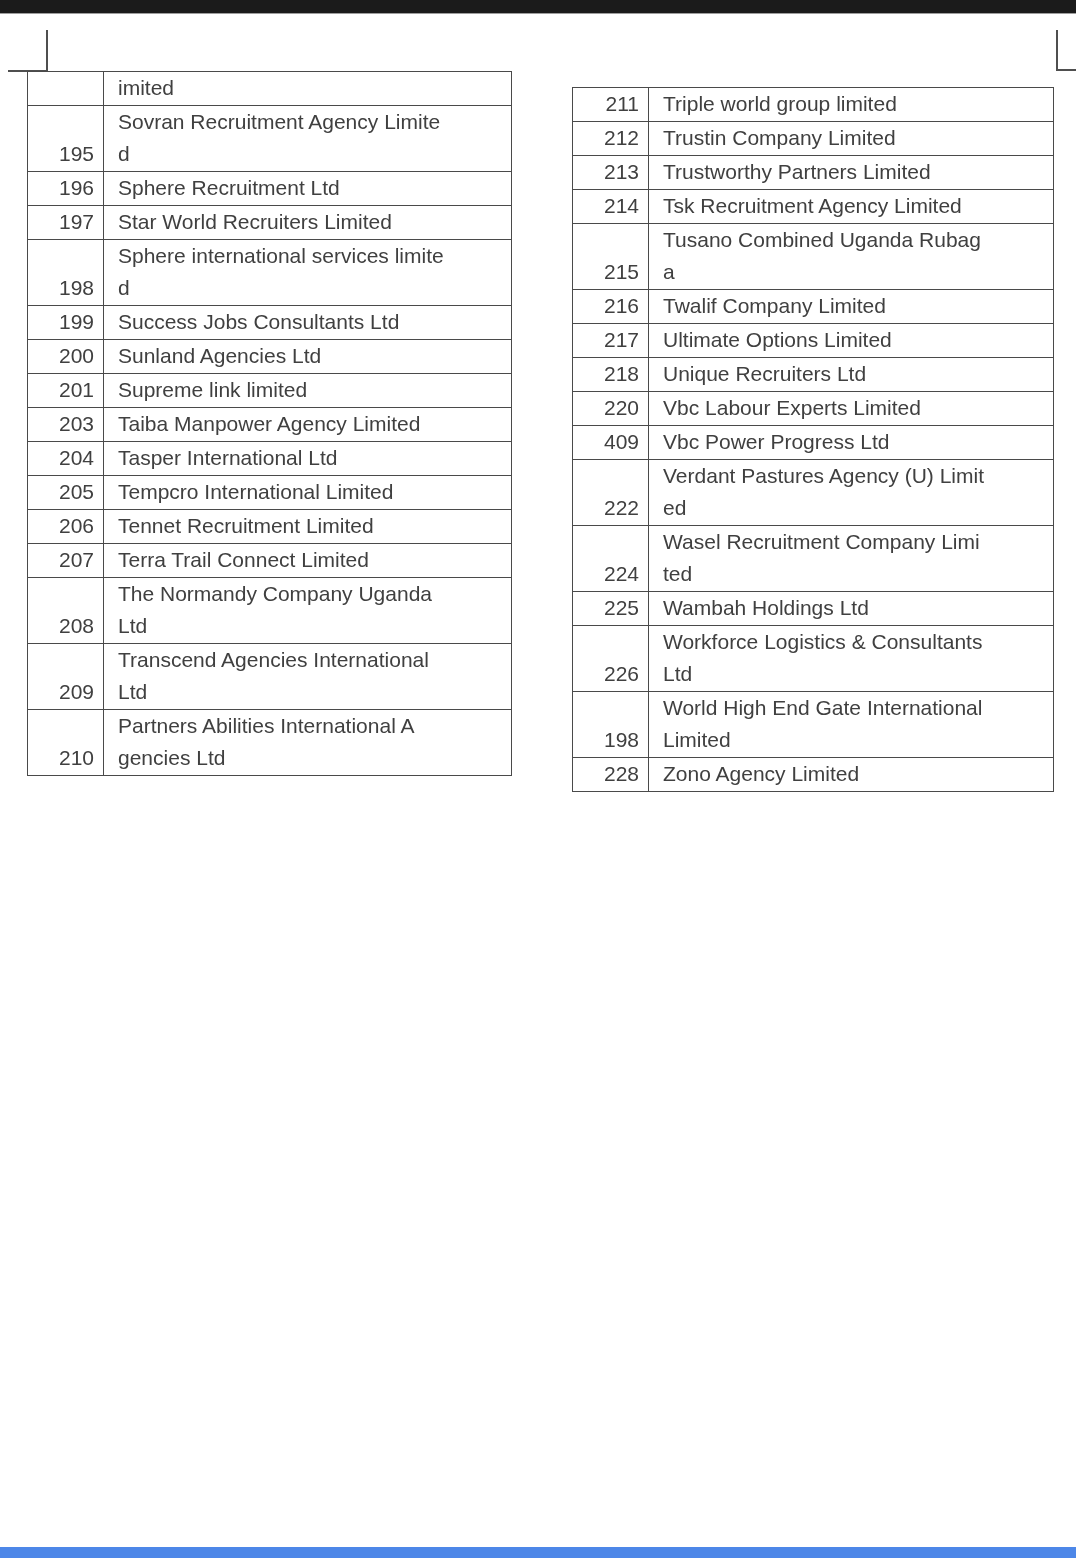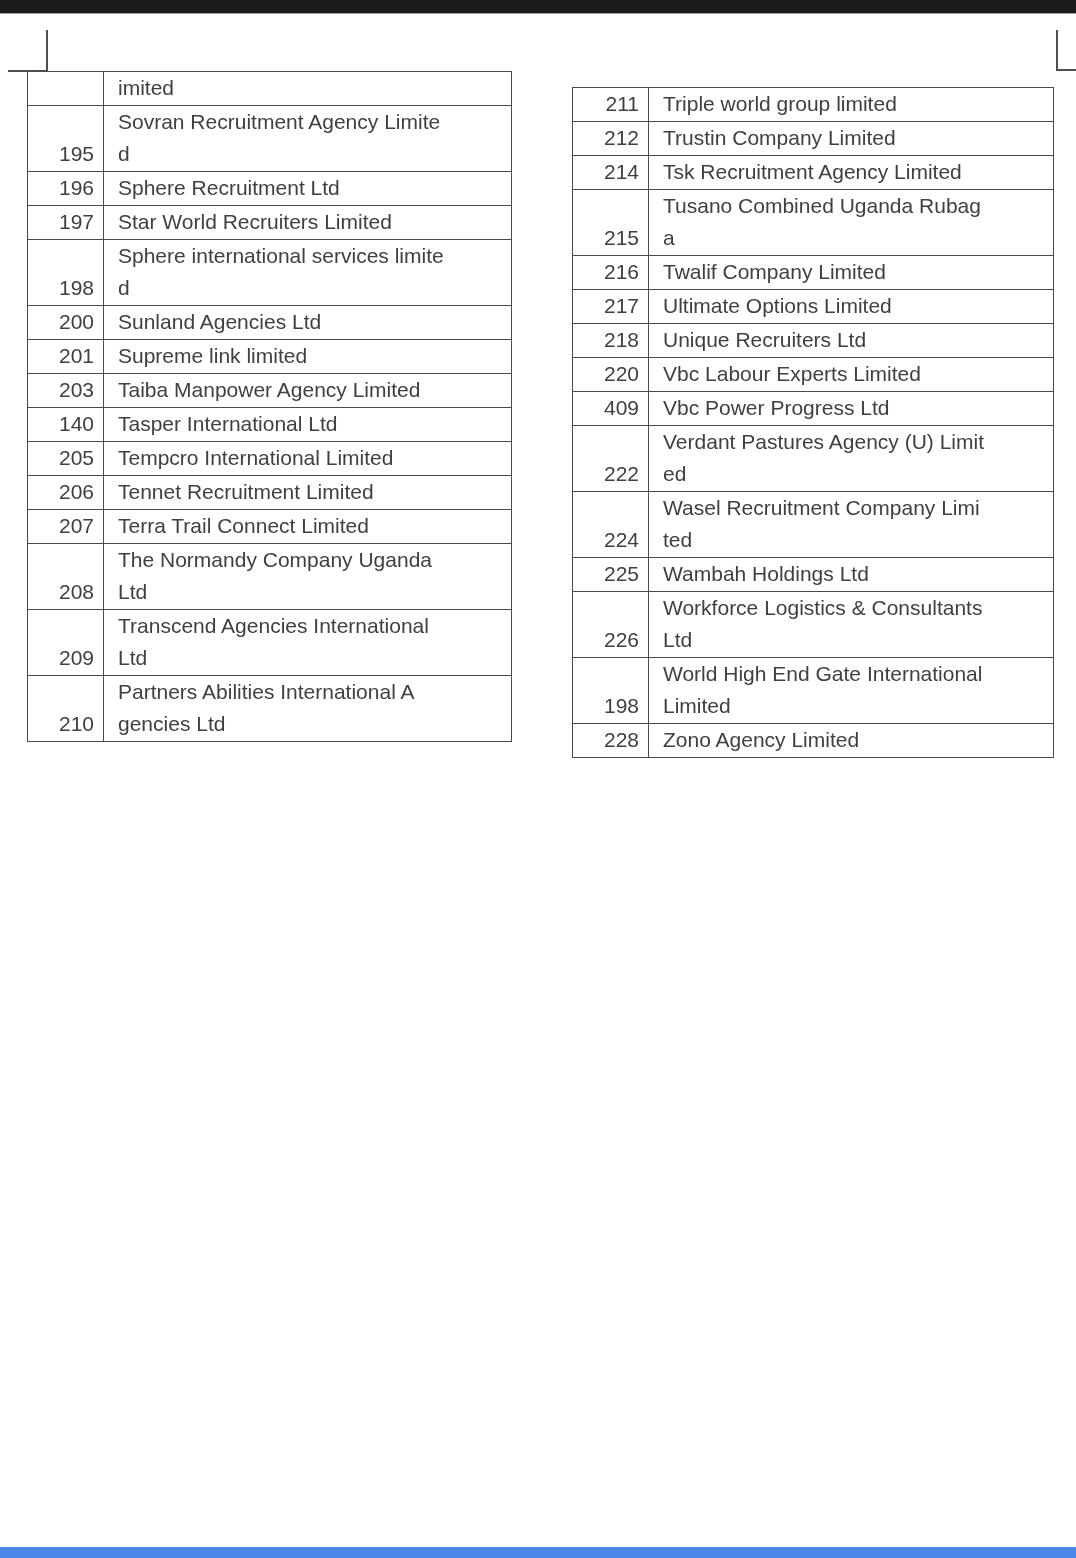--- a/index.html
+++ b/index.html
@@ -90,33 +90,37 @@
       <tr>
         <td class="num">197</td>
         <td class="name">Star World Recruiters Limited</td>
       </tr>
       <tr>
         <td class="num">198</td>
         <td class="name">Sphere international services limite
 d</td>
       </tr>
       <tr>
+        <td class="num">199</td>
+        <td class="name">Success Jobs Consultants Ltd</td>
+      </tr>
+      <tr>
         <td class="num">200</td>
         <td class="name">Sunland Agencies Ltd</td>
       </tr>
       <tr>
         <td class="num">201</td>
         <td class="name">Supreme link limited</td>
       </tr>
       <tr>
         <td class="num">203</td>
         <td class="name">Taiba Manpower Agency Limited</td>
       </tr>
       <tr>
-        <td class="num">140</td>
+        <td class="num">204</td>
         <td class="name">Tasper International Ltd</td>
       </tr>
       <tr>
         <td class="num">205</td>
         <td class="name">Tempcro International Limited</td>
       </tr>
       <tr>
         <td class="num">206</td>
         <td class="name">Tennet Recruitment Limited</td>
       </tr>
@@ -146,20 +150,24 @@
   <tbody>
       <tr>
         <td class="num">211</td>
         <td class="name">Triple world group limited</td>
       </tr>
       <tr>
         <td class="num">212</td>
         <td class="name">Trustin Company Limited</td>
       </tr>
       <tr>
+        <td class="num">213</td>
+        <td class="name">Trustworthy Partners Limited</td>
+      </tr>
+      <tr>
         <td class="num">214</td>
         <td class="name">Tsk Recruitment Agency Limited</td>
       </tr>
       <tr>
         <td class="num">215</td>
         <td class="name">Tusano Combined Uganda Rubag
 a</td>
       </tr>
       <tr>
         <td class="num">216</td>

